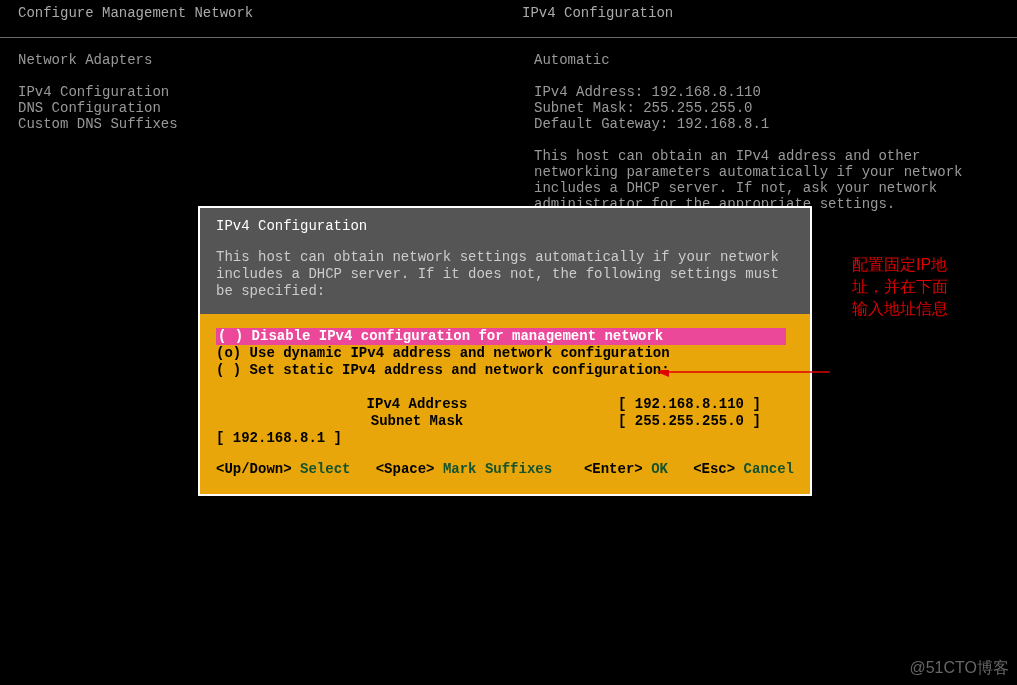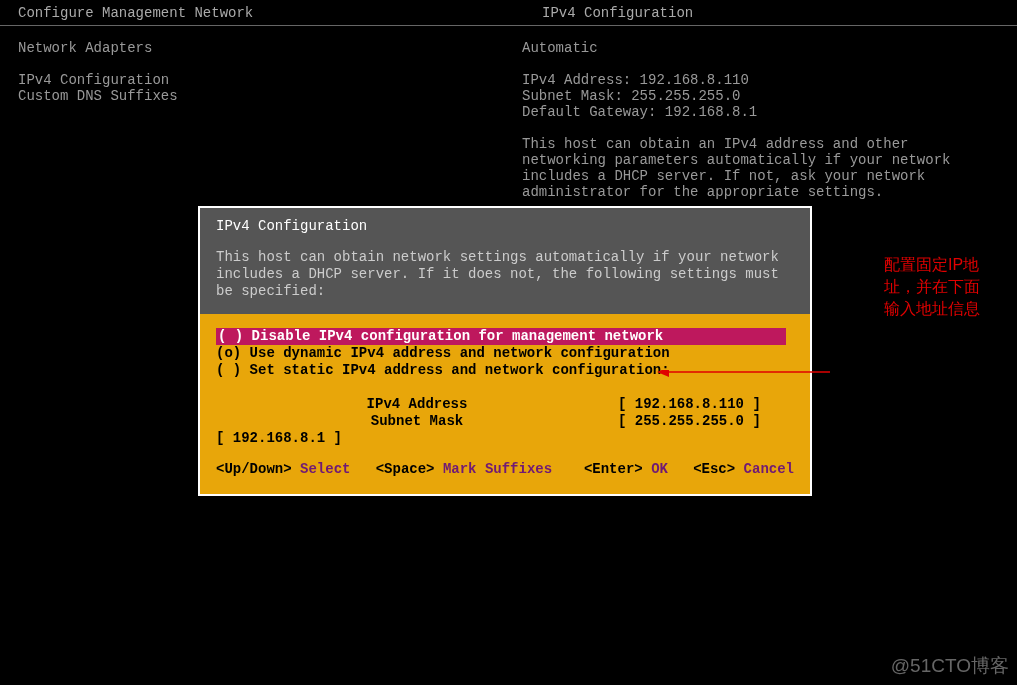--- a/index.html
+++ b/index.html
@@ -8,29 +8,29 @@
     font-family: "Courier New", monospace;
     font-size: 14px;
     color: #888;
     width: 1017px;
     height: 685px;
     position: relative;
     overflow: hidden;
   }
   .header {
     display: flex;
-    padding: 5px 18px 4px 18px;
+    padding: 5px 18px 16px 18px;
     border-bottom: 1px solid #666;
-    gap: 20px;
   }
   .header-left { flex: 0 0 504px; color: #aaa; }
   .header-right { color: #aaa; }
   .main {
     display: flex;
     padding: 14px 18px;
+    gap: 12px;
   }
   .menu-col { flex: 0 0 504px; }
   .menu-list { color: #999; line-height: 16px; }
   .menu-gap { height: 16px; }
   .info-col { color: #999; line-height: 16px; max-width: 480px; }
   .info-gap { height: 16px; }
   .dialog {
     position: absolute;
     left: 198px;
     top: 206px;
@@ -46,73 +46,74 @@
   }
   .dlg-title { color: #fff; margin-bottom: 14px; }
   .dlg-body {
     background: #e8a60a;
     padding: 14px 16px 10px 16px;
     color: #000;
     line-height: 17px;
     font-weight: bold;
   }
   .opt-highlight {
-    background: #be185d;
+    background: #ec4899;
     color: #fff;
     display: block;
     padding: 0 2px;
     width: 570px;
   }
   .field-row { display: flex; text-align: center; }
   .field-label { flex: 0 0 402px; }
   .field-val { }
   .dlg-footer {
     display: flex;
     padding: 14px 0 6px 0;
     font-weight: bold;
   }
   .footer-left { flex: 1; }
   .footer-right { }
   .fkey { color: #000; }
-  .faction { color: #701a75; }
+  .faction { color: #14532d; }
   .annot {
     position: absolute;
     color: #e00000;
     font-family: sans-serif;
     font-size: 16px;
     line-height: 22px;
   }
   .arrow {
     position: absolute;
     width: 180px;
     height: 40px;
   }
   .watermark {
     position: absolute;
     right: 8px;
     bottom: 6px;
     color: #666;
     font-family: sans-serif;
-    font-size: 19px;
+    font-size: 16px;
   }
 </style>
 </head>
 <body>
 
 <div class="header">
   <div class="header-left">Configure Management Network</div>
   <div class="header-right">IPv4 Configuration</div>
 </div>
 
 <div class="main">
   <div class="menu-col">
     <div class="menu-list">
       <div>Network Adapters</div>
       <div class="menu-gap"></div>
       <div>IPv4 Configuration</div>
+      <div>DNS Configuration</div>
       <div>Custom DNS Suffixes</div>
     </div>
   </div>
   <div class="info-col">
     <div>Automatic</div>
     <div class="info-gap"></div>
     <div>IPv4 Address: 192.168.8.110</div>
     <div>Subnet Mask: 255.255.255.0</div>
     <div>Default Gateway: 192.168.8.1</div>
     <div class="info-gap"></div>
@@ -156,17 +157,17 @@
       </div>
     </div>
   </div>
 </div>
 
 <svg class="arrow" style="left:655px; top:370px;" viewBox="0 0 180 40">
   <line x1="175" y1="2" x2="10" y2="2" stroke="#e00000" stroke-width="1.5"></line>
   <polygon points="2,2 14,-3 14,7" fill="#e00000" transform="translate(0,0)"></polygon>
 </svg>
 
-<div class="annot" style="left:884px; top:254px; white-space:pre;">配置固定IP地
+<div class="annot" style="left:852px; top:254px; white-space:pre;">配置固定IP地
 址，并在下面
 输入地址信息</div>
 
 <div class="watermark">@51CTO博客</div>
 
 </body></html>

